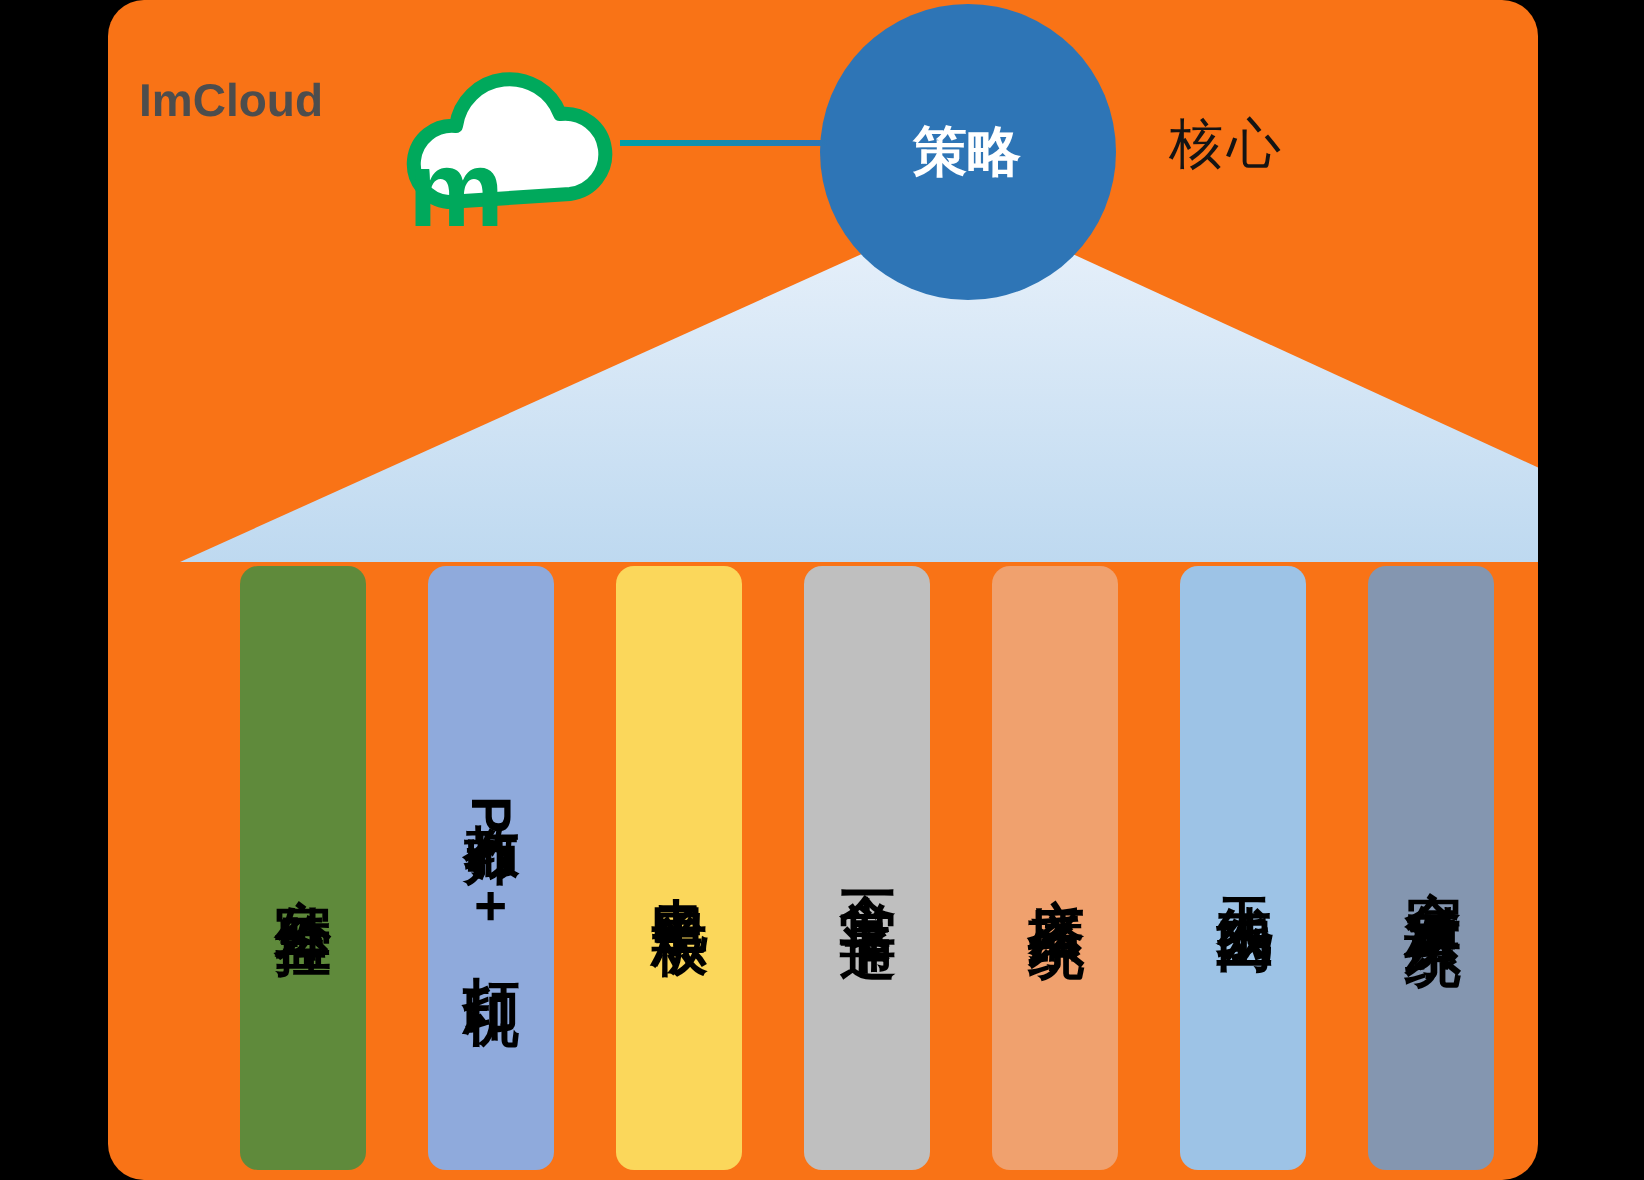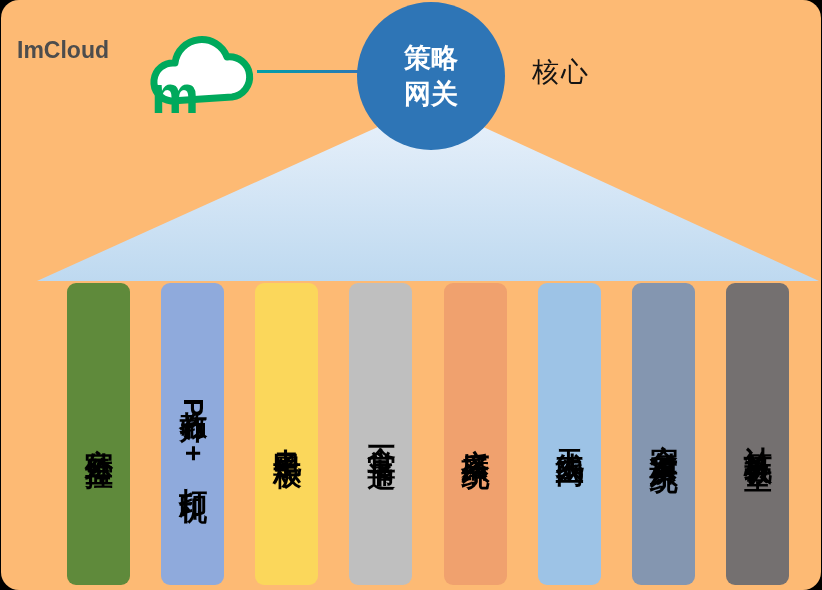--- a/index.html
+++ b/index.html
@@ -3,26 +3,27 @@
 <meta charset="utf-8">
 <style>
   html, body {
     margin: 0;
     padding: 0;
     background: #000;
     font-family: "Liberation Sans", "DejaVu Sans", sans-serif;
   }
   .canvas {
     position: relative;
-    width: 820px;
+    width: 680px;
     height: 590px;
-    background: #fdba74;
+    background: #f97316;
     border-radius: 18px;
     overflow: hidden;
     margin: 0 auto;
+    padding-left: 35px;
   }
 
   
   .controller-label {
     position: absolute;
     left: 16px;
     top: 36px;
     font-size: 23px;
     font-weight: bold;
     color: #4d4d4d;
@@ -141,21 +142,20 @@
       <path d="M 40 89 A 19 19 0 1 1 44 51 A 27 27 0 0 1 96 45 A 20 20 0 1 1 101 85 Z" fill="#ffffff" stroke-width="7" stroke-linejoin="round" stroke-linecap="round" style="stroke: rgb(0, 169, 92);"></path>
       <text x="20" y="101" font-size="54" font-weight="bold" style="fill: rgb(0, 169, 92);">m</text>
     </svg>
   </div>
 
   <div class="connector-line"></div>
 
   <div class="gateway-circle" style="background: rgb(46, 117, 182); justify-content: center;">
     <div class="gateway-label">
       <span>策略</span>
-      <span>网关</span>
     </div>
   </div>
 
   <div class="core-label">核心</div>
 
   <div class="columns-row">
       <div class="device-column" style="background: rgb(95, 138, 59);">
       <span class="device-column-label">室外监控</span>
     </div>
       <div class="device-column" style="background: rgb(143, 170, 220);">

